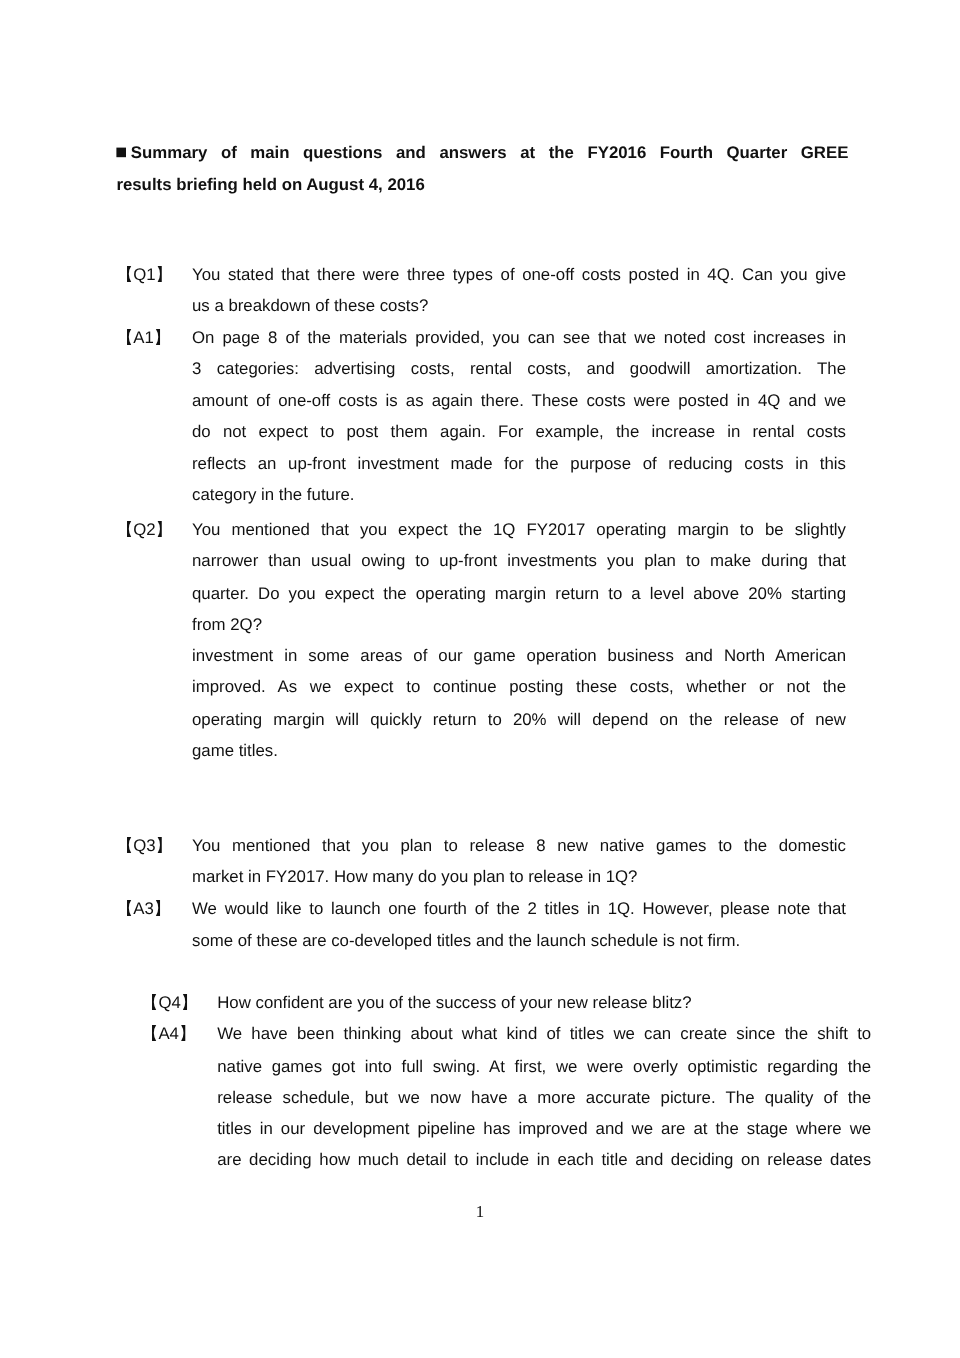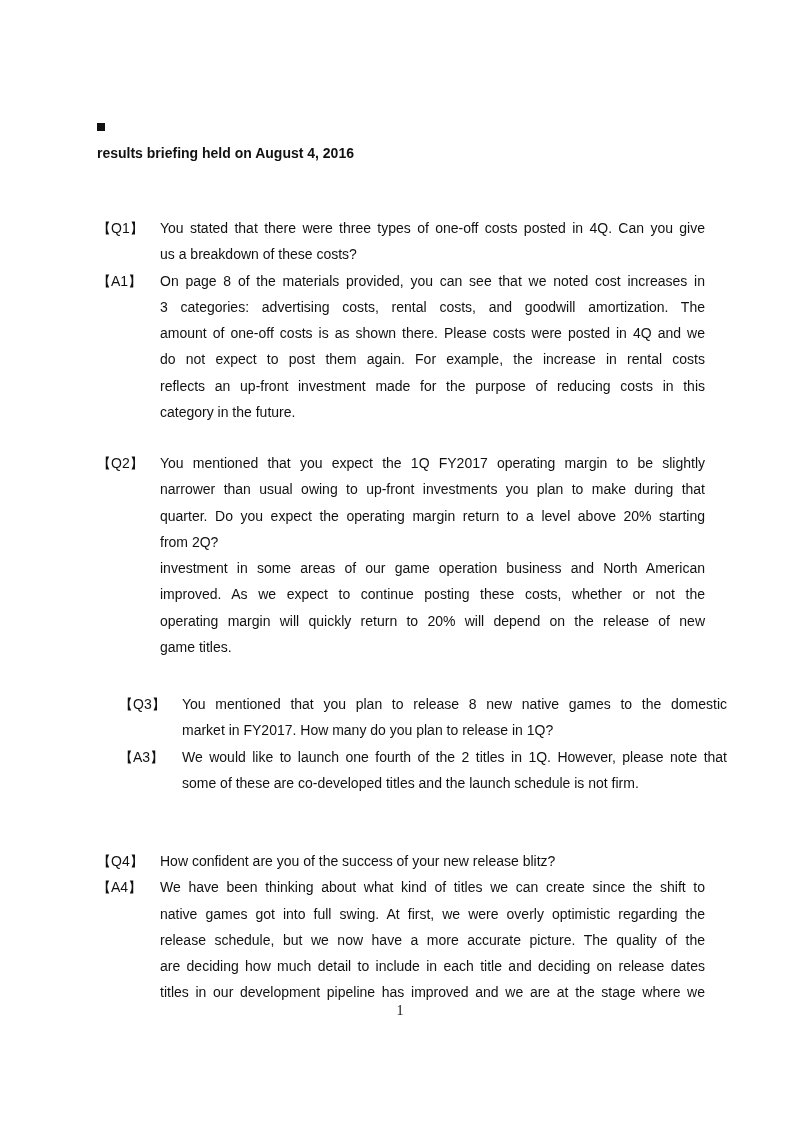--- a/index.html
+++ b/index.html
@@ -19,54 +19,54 @@
   .text.just { text-align: justify; text-align-last: justify; white-space: normal; height: 26.3px; }
   .pagenum { position: absolute; top: 1003px; left: 0; width: 800px; text-align: center;
              font-family: "Liberation Serif", "DejaVu Serif", serif; font-size: 14px; }
 </style>
 </head>
 <body>
 
 <div class="page">
 
   <div class="heading" style="top:114px;">
-    <span class="line just"><span class="bullet"></span></span>
+    <span class="line just"><span class="bullet"></span><span>Summary of main questions and answers at the FY2016 Fourth Quarter GREE</span></span>
     <span class="line">results briefing held on August 4, 2016</span>
   </div>
 
   <div class="block" style="top:192px;margin-top:23px;">
     <div class="row">
       <span class="label">【Q1】</span>
       <span class="text just">You stated that there were three types of one-off costs posted in 4Q. Can you give</span>
     </div>
     <div class="row">
       <span class="text">us a breakdown of these costs?</span>
     </div>
     <div class="row">
       <span class="label">【A1】</span>
       <span class="text just">On page 8 of the materials provided, you can see that we noted cost increases in</span>
     </div>
     <div class="row">
         <span class="text just">3 categories: advertising costs, rental costs, and goodwill amortization. The</span>
       </div>
     <div class="row">
-        <span class="text just">amount of one-off costs is as shown there. Please costs were posted in 4Q and we</span>
+        <span class="text just">amount of one-off costs is as again there. These costs were posted in 4Q and we</span>
       </div>
     <div class="row">
         <span class="text just">do not expect to post them again. For example, the increase in rental costs</span>
       </div>
     <div class="row">
         <span class="text just">reflects an up-front investment made for the purpose of reducing costs in this</span>
       </div>
     <div class="row">
         <span class="text">category in the future.</span>
       </div>
   </div>
 
-  <div class="block" style="top:450px;">
+  <div class="block" style="top:428px;">
     <div class="row">
       <span class="label">【Q2】</span>
       <span class="text just">You mentioned that you expect the 1Q FY2017 operating margin to be slightly</span>
     </div>
     <div class="row">
         <span class="text just">narrower than usual owing to up-front investments you plan to make during that</span>
       </div>
     <div class="row">
         <span class="text just">quarter. Do you expect the operating margin return to a level above 20% starting</span>
       </div>
@@ -80,54 +80,54 @@
         <span class="text just">improved. As we expect to continue posting these costs, whether or not the</span>
       </div>
     <div class="row">
         <span class="text just">operating margin will quickly return to 20% will depend on the release of new</span>
       </div>
     <div class="row">
         <span class="text">game titles.</span>
       </div>
   </div>
 
-  <div class="block" style="top:691px;margin-left:22px;">
+  <div class="block" style="top:691px;">
     <div class="row">
       <span class="label">【Q3】</span>
       <span class="text just">You mentioned that you plan to release 8 new native games to the domestic</span>
     </div>
     <div class="row">
         <span class="text">market in FY2017. How many do you plan to release in 1Q?</span>
       </div>
     <div class="row">
       <span class="label">【A3】</span>
       <span class="text just">We would like to launch one fourth of the 2 titles in 1Q. However, please note that</span>
     </div>
     <div class="row">
         <span class="text">some of these are co-developed titles and the launch schedule is not firm.</span>
       </div>
   </div>
 
-  <div class="block" style="top:848px;">
+  <div class="block" style="top:822px;margin-left:21px;">
     <div class="row">
       <span class="label">【Q4】</span>
       <span class="text">How confident are you of the success of your new release blitz?</span>
     </div>
     <div class="row">
       <span class="label">【A4】</span>
       <span class="text just">We have been thinking about what kind of titles we can create since the shift to</span>
     </div>
     <div class="row">
         <span class="text just">native games got into full swing. At first, we were overly optimistic regarding the</span>
       </div>
     <div class="row">
         <span class="text just">release schedule, but we now have a more accurate picture. The quality of the</span>
       </div>
     <div class="row">
-        <span class="text just">are deciding how much detail to include in each title and deciding on release dates</span>
+        <span class="text just">titles in our development pipeline has improved and we are at the stage where we</span>
       </div>
     <div class="row">
-        <span class="text just">titles in our development pipeline has improved and we are at the stage where we</span>
+        <span class="text just">are deciding how much detail to include in each title and deciding on release dates</span>
       </div>
   </div>
 
   <div class="pagenum">1</div>
 </div>
 
 </body></html>

